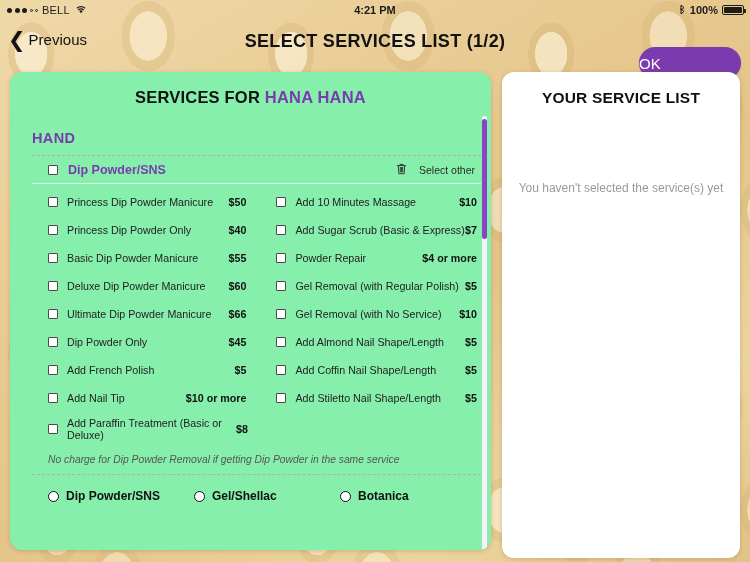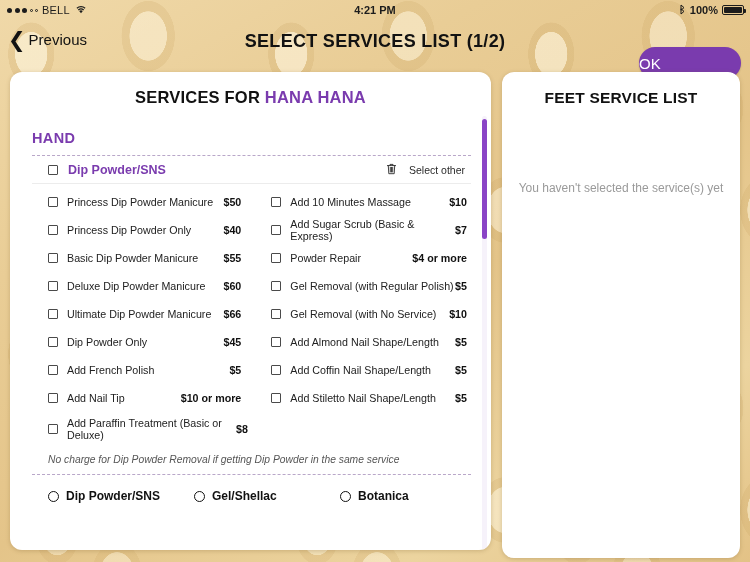--- a/index.html
+++ b/index.html
@@ -53,39 +53,39 @@
   .ok-btn {
     position: absolute; right: 9px; top: 27px; width: 102px; height: 32px;
     background: #7a3bae; border-radius: 16px; color: #fff;
     font-size: 15px; display: flex; align-items: center; justify-content: flex-start;
     cursor: pointer; box-shadow: 0 1px 2px rgba(0,0,0,.18);
   }
 
   
   .left-panel {
     position: absolute; left: 10px; top: 72px; width: 481px; height: 478px;
-    background: #ffffff; border-radius: 12px; overflow: hidden;
+    background: #86efac; border-radius: 12px; overflow: hidden;
     box-shadow: 0 1px 4px rgba(120,90,40,.28);
   }
   .right-panel {
     position: absolute; left: 502px; top: 72px; width: 238px; height: 486px;
     background: #fff; border-radius: 12px;
     box-shadow: 0 1px 4px rgba(120,90,40,.28);
   }
 
   .panel-title {
     text-align: center; font-size: 16.5px; font-weight: bold; color: #111;
     padding-top: 16px; letter-spacing: .2px;
   }
   .panel-title .accent { color: #7a3bae; }
   .right-title { text-align: center; font-size: 15.5px; font-weight: bold; color: #111; padding-top: 17px; letter-spacing: .2px; }
   .empty-msg { text-align: center; font-size: 12px; color: #9a9a9a; margin-top: 74px; }
 
   
-  .list-body { position: absolute; left: 0; top: 44px; width: 481px; height: 434px; overflow: hidden; padding: 0 20px 0 22px; }
+  .list-body { position: absolute; left: 0; top: 44px; width: 481px; height: 434px; overflow: hidden; padding: 0 10px 0 22px; }
 
   .section-head { font-size: 14.5px; font-weight: bold; color: #7a3bae; letter-spacing: .4px; margin-top: 14px; }
   .dashed { border-top: 1px dashed #b9a7c9; margin-top: 9px; }
 
   .hdr-row {
     display: flex; align-items: center; height: 28px;
     border-bottom: 1px solid #ececec; padding-left: 16px;
   }
   .hdr-row .name { font-size: 12.5px; font-weight: bold; color: #7a3bae; margin-left: 10px; }
   .select-other { margin-left: auto; display: flex; align-items: center; gap: 12px; font-size: 10.5px; color: #2b2b2b; cursor: pointer; padding-right: 6px; }
@@ -308,15 +308,15 @@
           <span class="lbl">Botanica</span>
         </div>
       </div>
   </div>
 
   <div class="sbar-track"></div>
   <div class="sbar-thumb"></div>
 </div>
 
 <div class="right-panel">
-  <div class="right-title">FEET SERVICE LIST</div>
+  <div class="right-title">YOUR SERVICE LIST</div>
   <div class="empty-msg">You haven't selected the service(s) yet</div>
 </div>
 
 </body></html>

